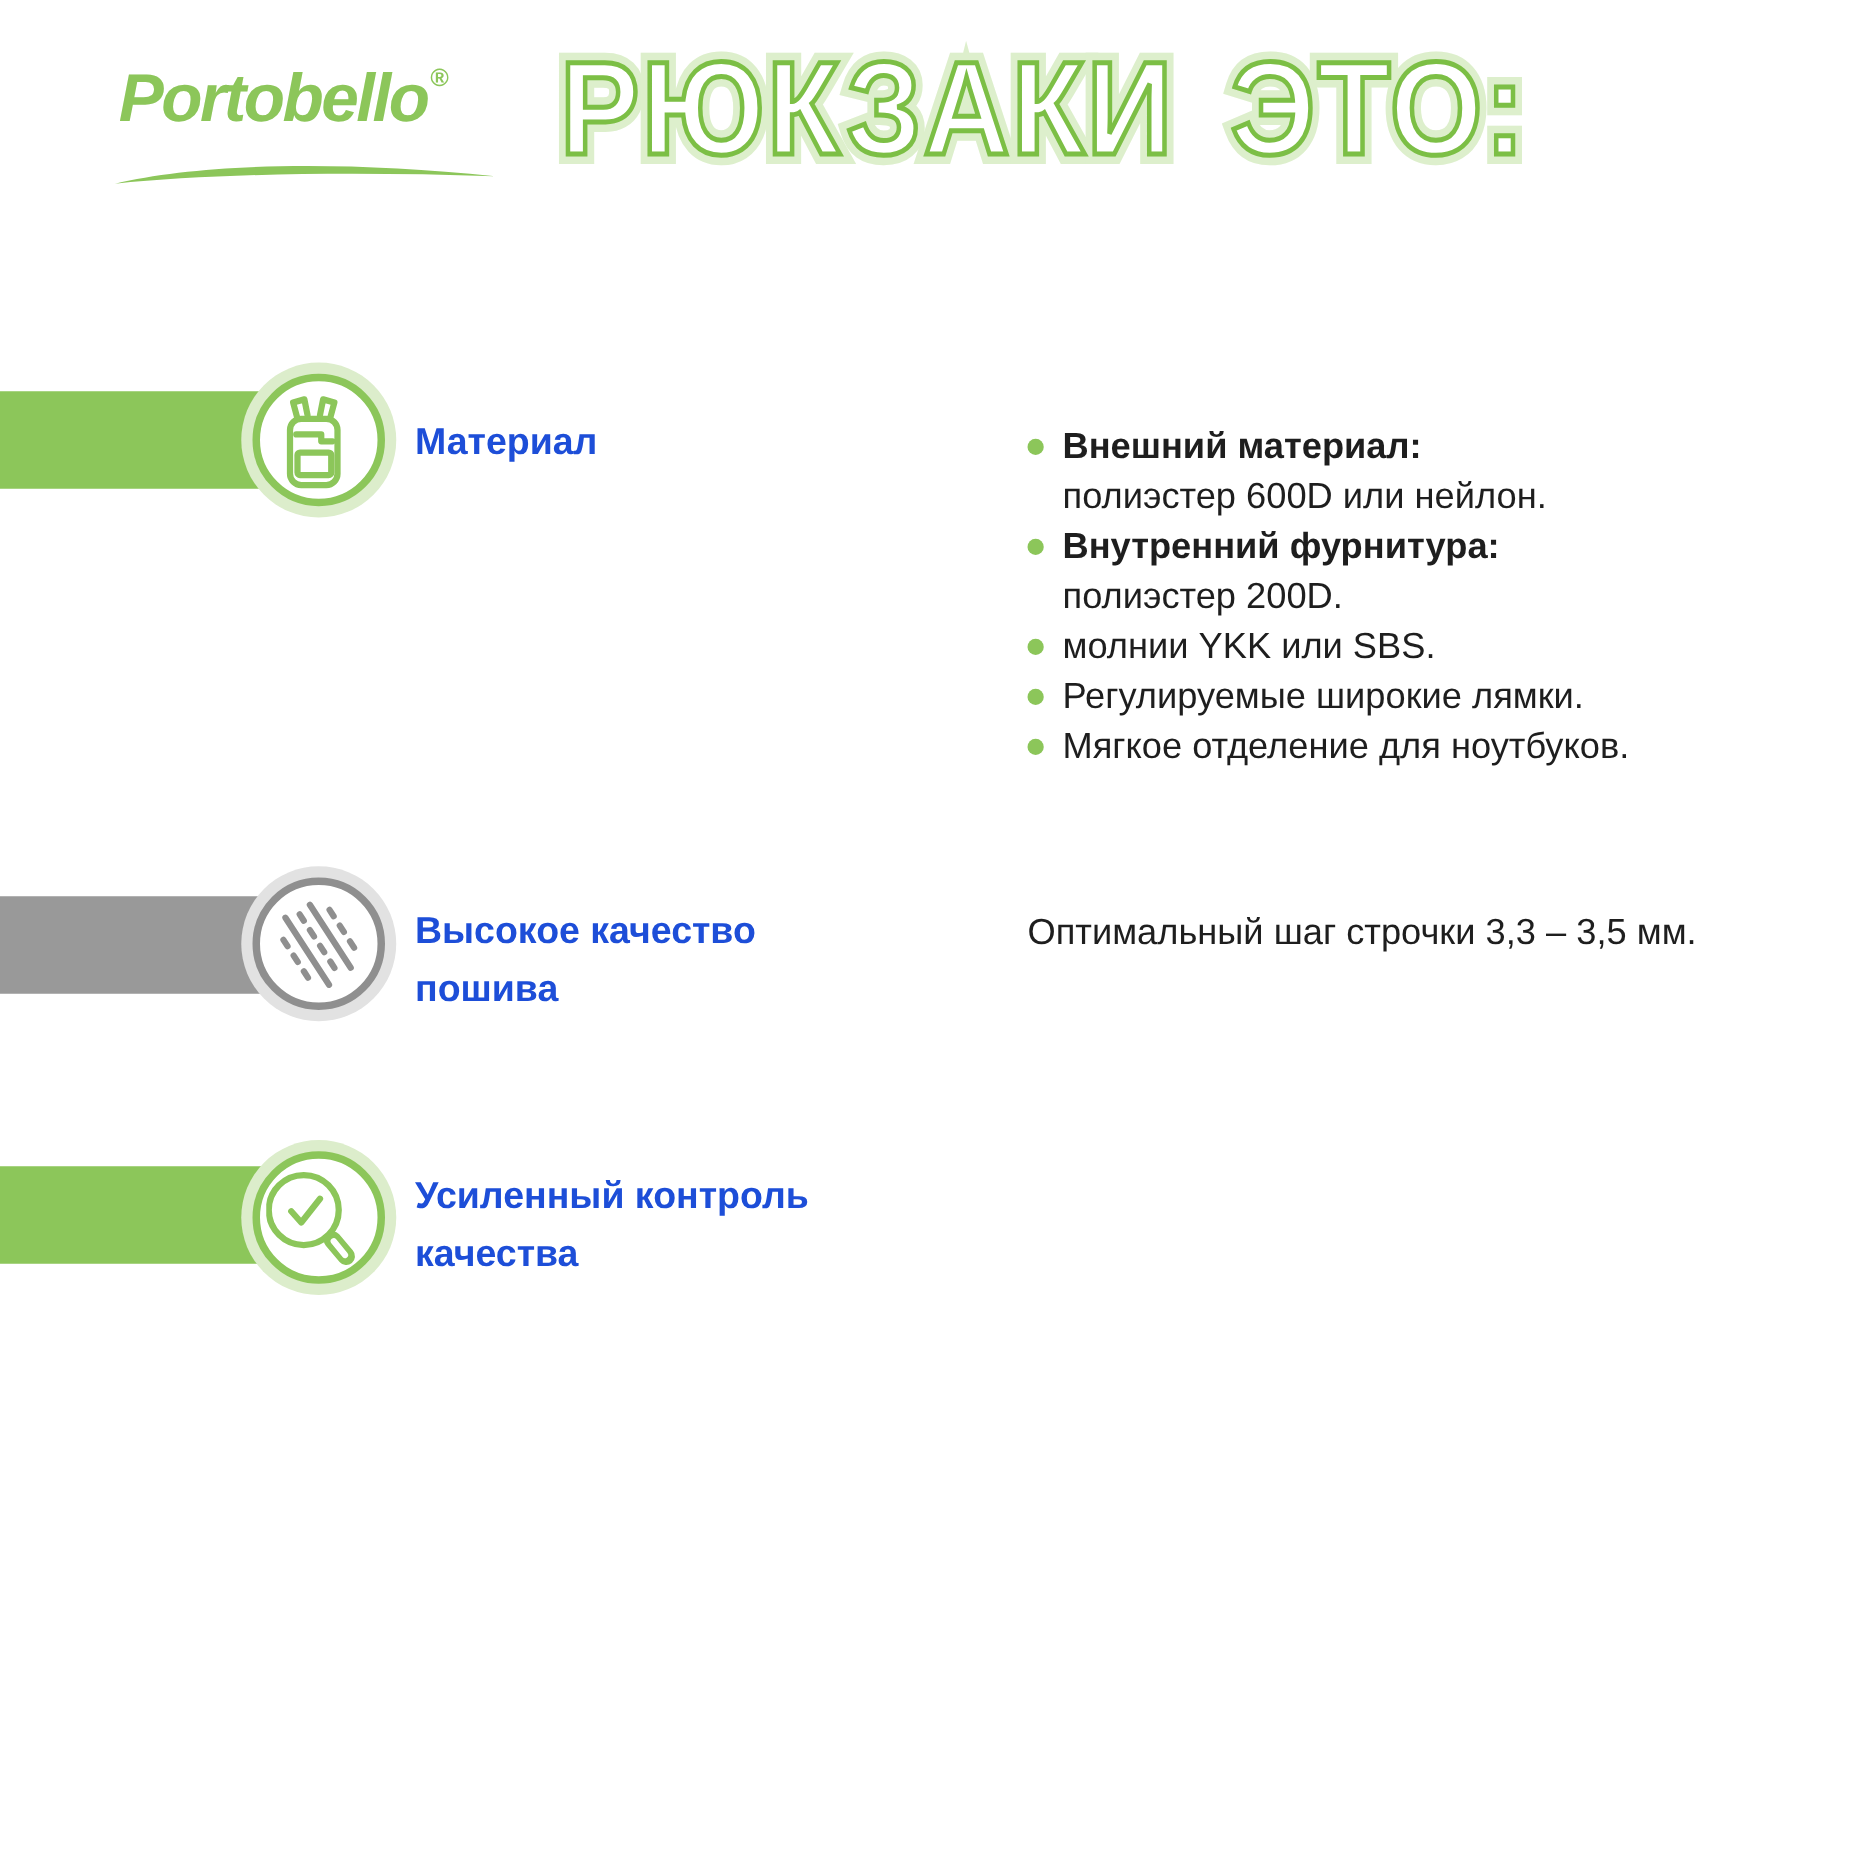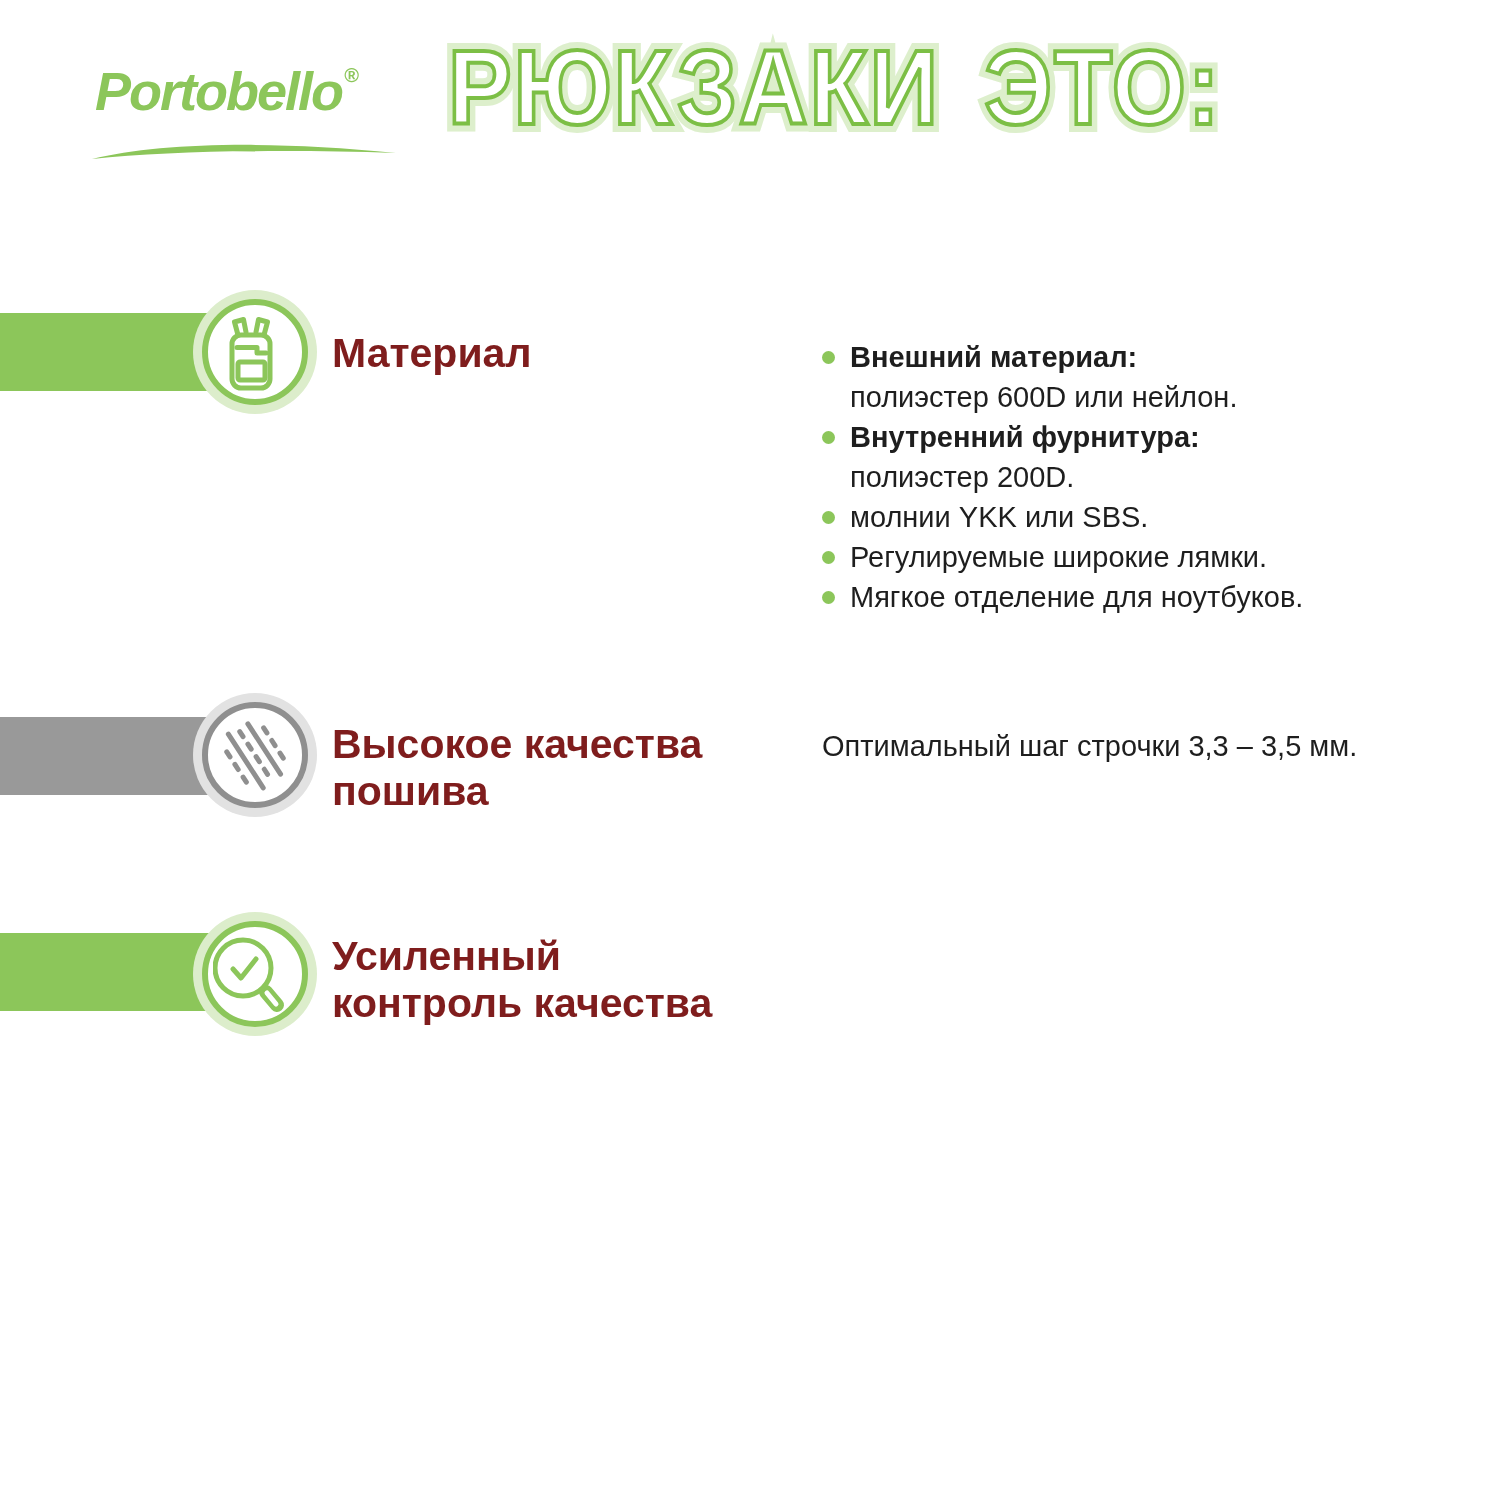--- a/index.html
+++ b/index.html
@@ -4,21 +4,21 @@
 <style>
   html,body{margin:0;padding:0;}
   body{
     width:1500px;height:1500px;position:relative;overflow:hidden;
     background:#ffffff;color:#1E1E1E;
     font-family:"Liberation Sans",sans-serif;
   }
   .abs{position:absolute;}
 
   
-  .logo-wrap{left:95px;top:62px;width:320px;height:110px;}
+  .logo-wrap{left:95px;top:50px;width:320px;height:110px;}
   .logo-text{
     font-style:italic;font-weight:700;font-size:54px;letter-spacing:-2px;
     color:#8CC65A;line-height:1.1;white-space:nowrap;
   }
   .logo-reg{font-size:20px;vertical-align:28px;letter-spacing:0;margin-left:2px;}
   .logo-swoosh{left:-6px;top:78px;}
 
   
   .main-title{left:448px;top:34px;width:760px;height:120px;}
   .main-title span{
@@ -41,21 +41,21 @@
 
   .icon-circle{
     width:106px;height:106px;border-radius:50%;left:202px;
     background:#ffffff;box-sizing:border-box;border:6px solid #8CC65A;
   }
   .icon-circle.gray{border-color:#8F8F8F;}
   .icon-svg{left:213px;}
 
   .section-title{
     left:332px;width:390px;
-    font-weight:700;font-size:41px;line-height:47px;color:#7f1d1d;
+    font-weight:700;font-size:30px;line-height:47px;color:#1d4ed8;
   }
 
   
   .bullet-list{left:822px;top:337px;width:620px;font-size:29px;line-height:40px;}
   .b-item{display:flex;}
   .dot{flex:none;width:13px;height:13px;border-radius:50%;background:#8CC65A;margin:14px 15px 0 0;}
   .b-bold{font-weight:700;}
   .note{
     left:822px;top:726px;width:640px;
     font-size:29px;line-height:40px;color:#1E1E1E;
@@ -128,21 +128,21 @@
 <div class="abs icon-circle gray" style="top:702px"></div>
 <svg class="abs icon-svg" style="top:713px" width="84" height="84" viewBox="0 0 84 84" fill="none" stroke="#8F8F8F" stroke-width="5" stroke-linecap="round">
   <g transform="rotate(-33 42 42)">
     <line x1="20" y1="24" x2="20" y2="60" stroke-dasharray="6 9"></line>
     <line x1="31" y1="10" x2="31" y2="74"></line>
     <line x1="42" y1="14" x2="42" y2="70" stroke-dasharray="6 9"></line>
     <line x1="53" y1="12" x2="53" y2="72"></line>
     <line x1="64" y1="24" x2="64" y2="60" stroke-dasharray="6 9"></line>
   </g>
 </svg>
-<div class="abs section-title" style="top:721px">Высокое качества пошива</div>
+<div class="abs section-title" style="top:721px">Высокое качество пошива</div>
 <div class="abs note">Оптимальный шаг строчки 3,3 – 3,5 мм.</div>
 
 <div class="abs bar bar-green" style="top:933px"></div>
 <div class="abs ring ring-green" style="top:912px"></div>
 <div class="abs icon-circle" style="top:921px"></div>
 <svg class="abs icon-svg" style="top:932px" width="84" height="84" viewBox="0 0 84 84" fill="none" stroke="#8CC65A" stroke-width="5" stroke-linecap="round" stroke-linejoin="round">
   <circle cx="30" cy="36" r="28"></circle>
   <path d="M20,37 L28,46 L43,27"></path>
   <line x1="53" y1="60" x2="64" y2="73" stroke-width="14"></line>
   <line x1="54" y1="61" x2="63" y2="72" stroke="#ffffff" stroke-width="5"></line>

